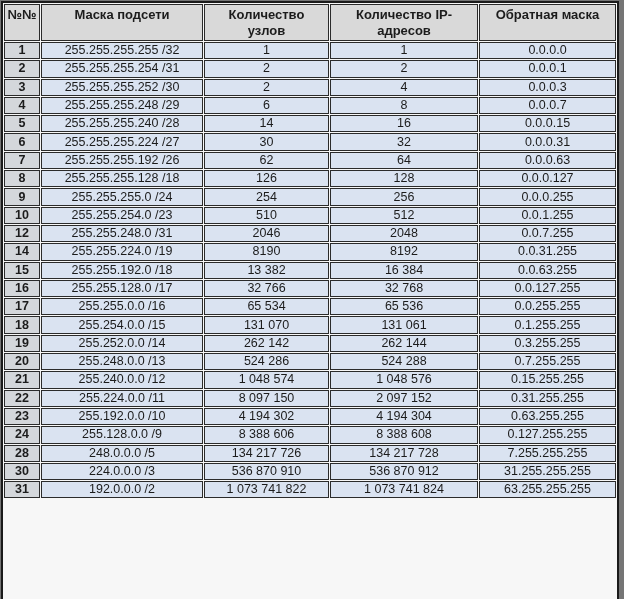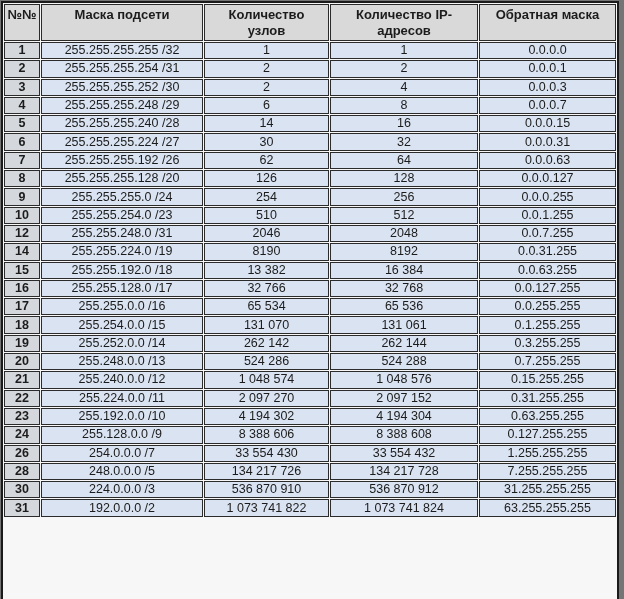--- a/index.html
+++ b/index.html
@@ -141,21 +141,21 @@
         </tr>
         <tr>
           <td class="idx">7</td>
           <td>255.255.255.192 /26</td>
           <td>62</td>
           <td>64</td>
           <td>0.0.0.63</td>
         </tr>
         <tr>
           <td class="idx">8</td>
-          <td>255.255.255.128 /20</td>
+          <td>255.255.255.128 /18</td>
           <td>126</td>
           <td>128</td>
           <td>0.0.0.127</td>
         </tr>
         <tr>
           <td class="idx">9</td>
           <td>255.255.255.0 /24</td>
           <td>254</td>
           <td>256</td>
           <td>0.0.0.255</td>
@@ -226,46 +226,39 @@
         <tr>
           <td class="idx">21</td>
           <td>255.240.0.0 /12</td>
           <td>1 048 574</td>
           <td>1 048 576</td>
           <td>0.15.255.255</td>
         </tr>
         <tr>
           <td class="idx">22</td>
           <td>255.224.0.0 /11</td>
-          <td>2 097 270</td>
+          <td>8 097 150</td>
           <td>2 097 152</td>
           <td>0.31.255.255</td>
         </tr>
         <tr>
           <td class="idx">23</td>
           <td>255.192.0.0 /10</td>
           <td>4 194 302</td>
           <td>4 194 304</td>
           <td>0.63.255.255</td>
         </tr>
         <tr>
           <td class="idx">24</td>
           <td>255.128.0.0 /9</td>
           <td>8 388 606</td>
           <td>8 388 608</td>
           <td>0.127.255.255</td>
         </tr>
         <tr>
-          <td class="idx">26</td>
-          <td>254.0.0.0 /7</td>
-          <td>33 554 430</td>
-          <td>33 554 432</td>
-          <td>1.255.255.255</td>
-        </tr>
-        <tr>
           <td class="idx">28</td>
           <td>248.0.0.0 /5</td>
           <td>134 217 726</td>
           <td>134 217 728</td>
           <td>7.255.255.255</td>
         </tr>
         <tr>
           <td class="idx">30</td>
           <td>224.0.0.0 /3</td>
           <td>536 870 910</td>

